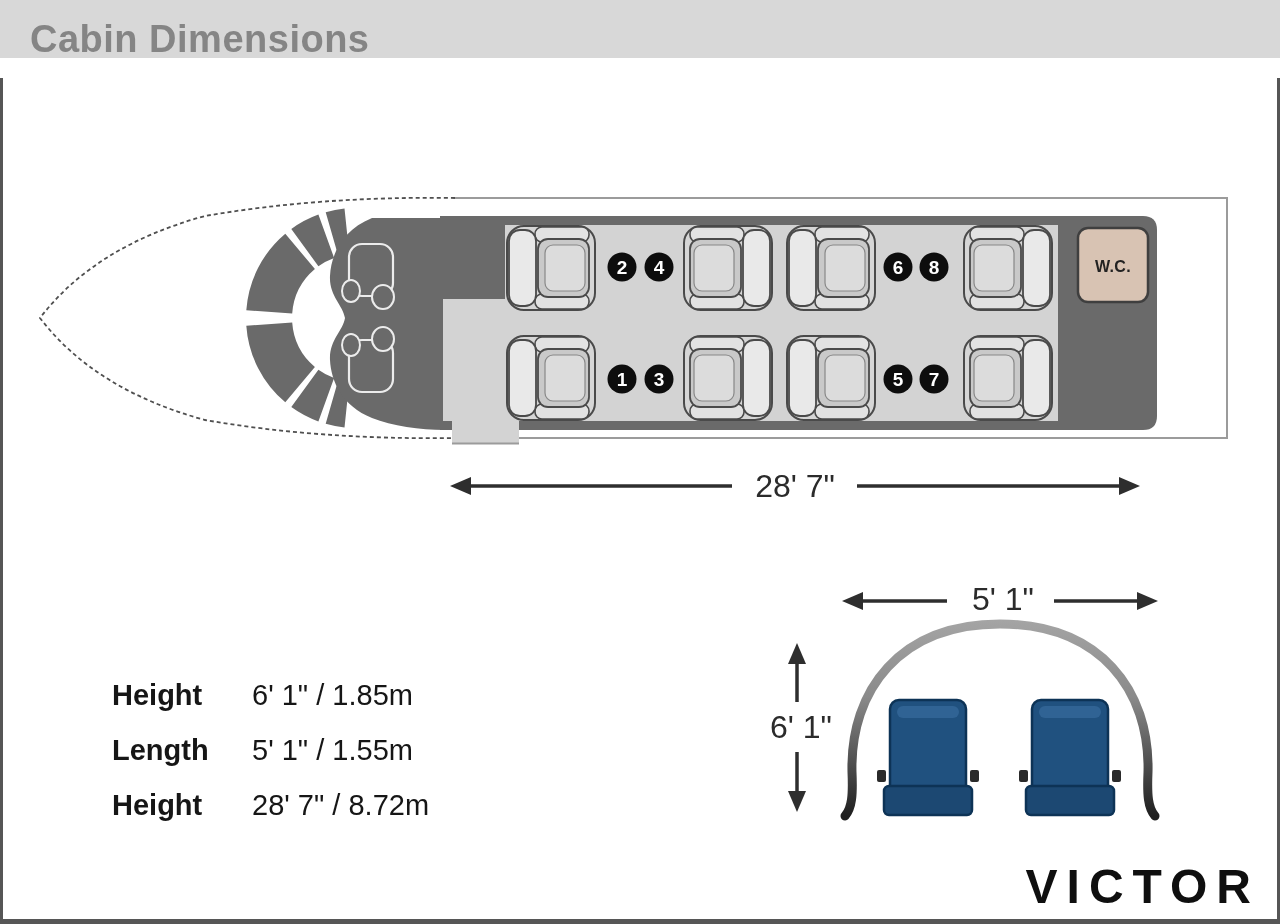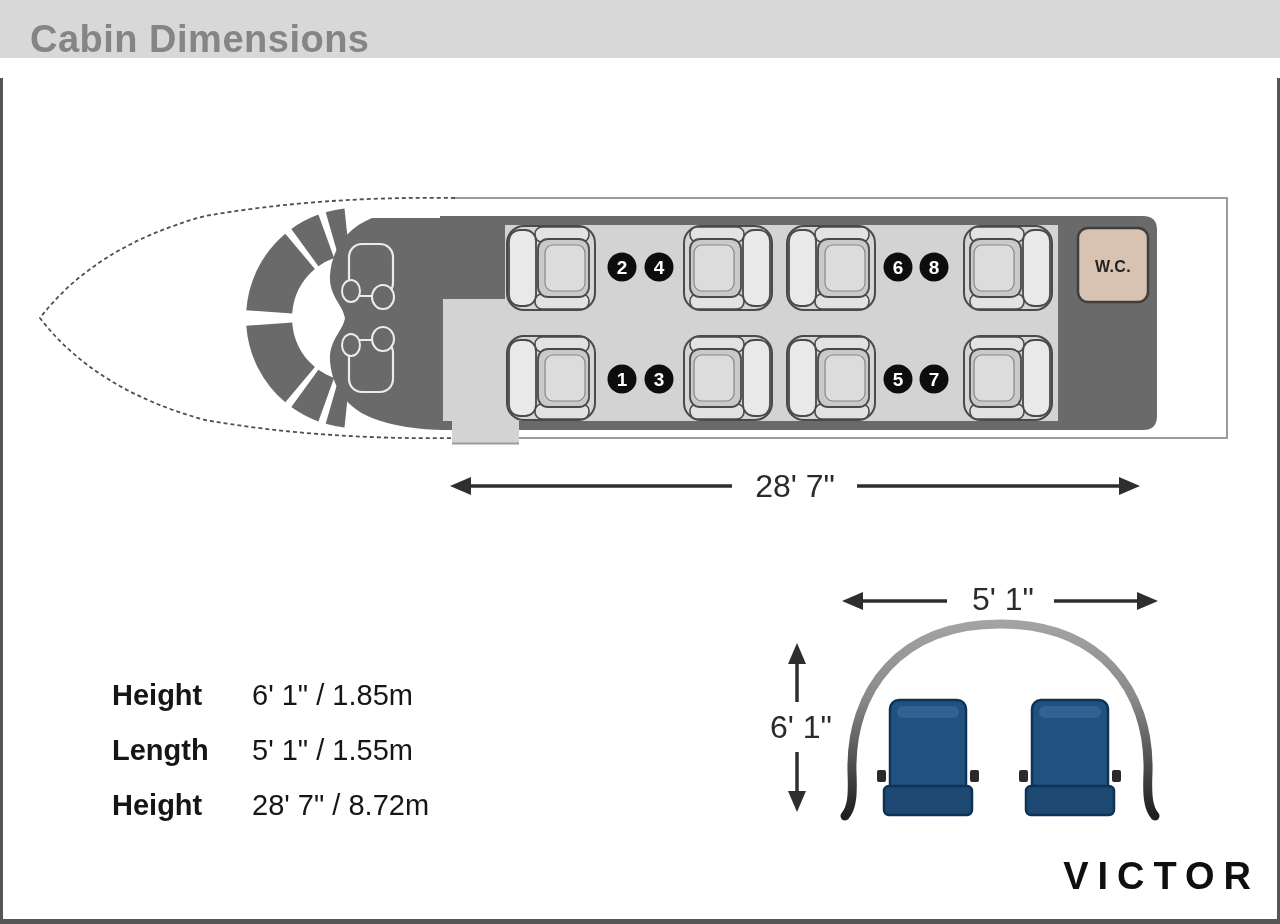--- a/index.html
+++ b/index.html
@@ -31,22 +31,22 @@
   .specs {
     position: absolute; left: 112px; top: 668px; z-index: 4;
   }
   .spec-row { display: flex; height: 55px; align-items: center; }
   .spec-label {
     display: inline-block; width: 140px; font-size: 29px; font-weight: bold;
     color: #161616;
   }
   .spec-value { font-size: 29px; color: #161616; }
   .brand-logo {
-    position: absolute; right: 20px; bottom: 26px; z-index: 4;
-    font-size: 38px; font-weight: bold; color: #0f0f0f;
+    position: absolute; right: 20px; bottom: 10px; z-index: 4;
+    font-size: 48px; font-weight: bold; color: #0f0f0f;
     letter-spacing: 9px; font-family: "Liberation Sans", sans-serif;
   }
   svg text { font-family: "Liberation Sans", sans-serif; }
   .dim-text { font-size: 32px; fill: #2b2b2b; }
   .badge-text { font-size: 19px; font-weight: bold; fill: #ffffff; }
   .wc-text { font-size: 16px; font-weight: bold; fill: #222222; letter-spacing: 0.3px; }
 </style>
 </head>
 <body>
 

